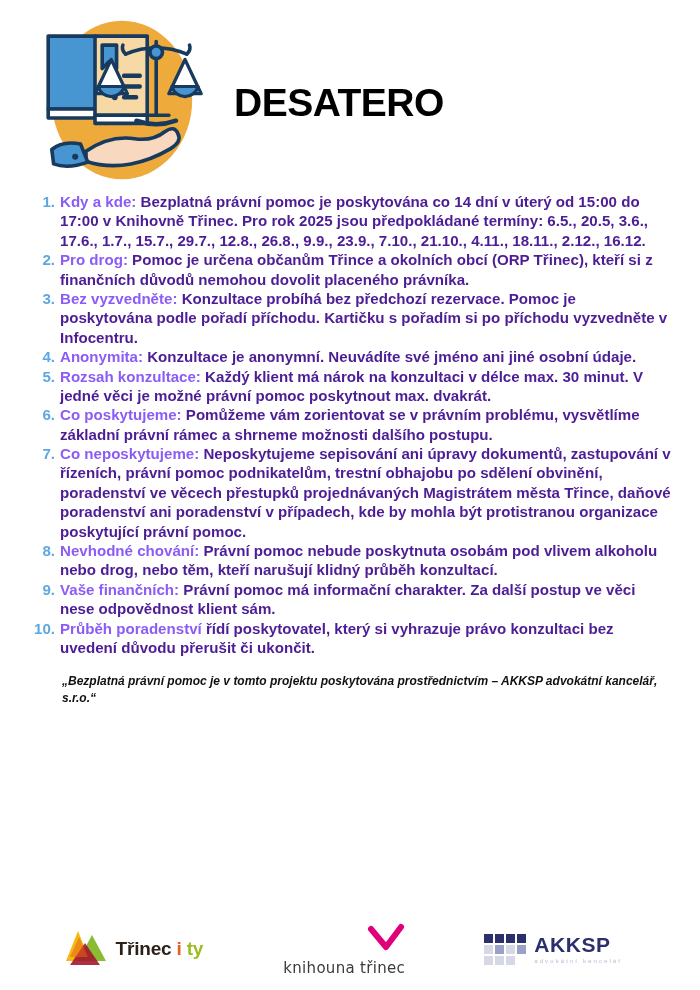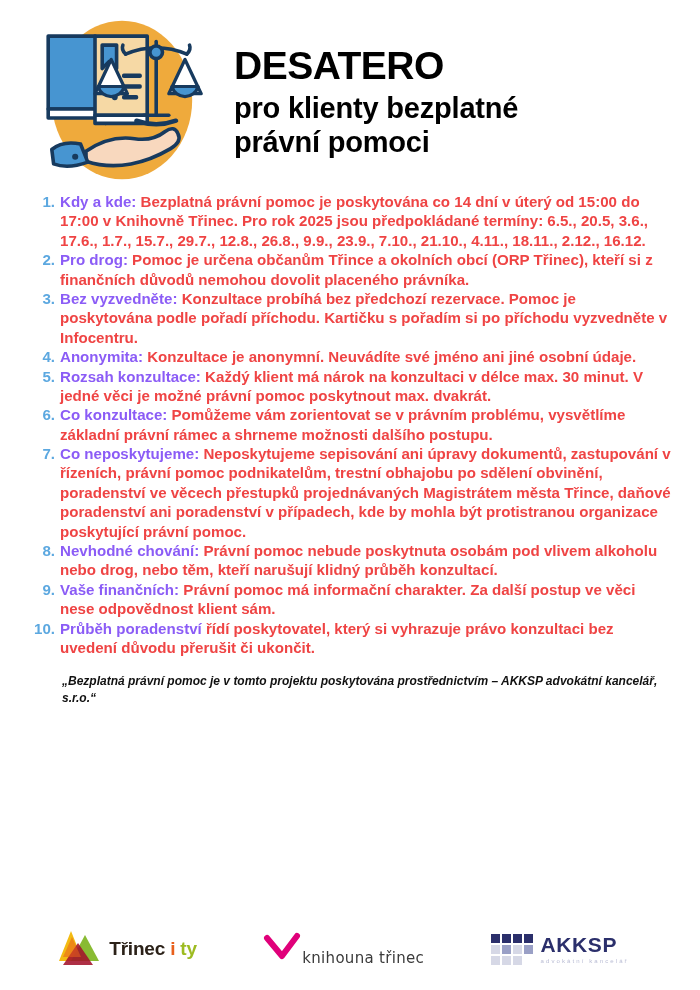--- a/index.html
+++ b/index.html
@@ -70,21 +70,21 @@
     padding-right: 5px;
     white-space: nowrap;
   }
   .body-txt {
     flex: 1 1 auto;
   }
   .lede {
     color: #8b5cf6;
   }
   .rest {
-    color: #ef4444;
+    color: #4c1d95;
   }
 
   
   .footnote {
     margin: 16px 40px 0 62px;
     font-size: 12px;
     font-weight: bold;
     font-style: italic;
     line-height: 1.35;
     color: #111111;
@@ -111,21 +111,21 @@
     font-size: 19px;
     font-weight: bold;
     letter-spacing: -0.2px;
     margin-left: 6px;
   }
   .t-dark  { color: #2b2118; }
   .t-orange{ color: #E8601C; }
   .t-lime  { color: #9DBB21; }
 
   
-  .logo-knihovna { flex-direction: row; align-items: flex-end; }
+  .logo-knihovna { flex-direction: column; align-items: flex-end; }
   .logo-knihovna .kn-txt {
     font-size: 15px;
     color: #3b3b3b;
     font-weight: normal;
     letter-spacing: 0.3px;
     margin-left: 1px;
     margin-bottom: 1px;
     font-family: "DejaVu Sans", sans-serif;
   }
 
@@ -202,24 +202,20 @@
         <g stroke="#173A5E" stroke-width="4" stroke-linejoin="round" stroke-linecap="round">
           <path d="M60 152 q26 -18 54 -14 q20 3 34 -8 q10 -7 14 2 q5 9 -8 17 q-22 13 -44 17 q-26 5 -50 -3 z" fill="#F8D8BE"></path>
           <path d="M22 150 q12 -10 32 -6 l8 20 q-22 8 -38 2 z" fill="#4795D1"></path>
         </g>
         <circle cx="48" cy="158" r="3.4" fill="#173A5E"></circle>
       </svg>
     </div>
 
     <div class="titles">
       <div class="title-main">DESATERO</div>
-      <div class="title-sub">
-        <div>pro klienty bezplatné</div>
-        <div>právní pomoci</div>
-      </div>
     </div>
   </div>
 
   <div class="list">
 
     <div class="item">
       <span class="num">1.</span>
       <span class="body-txt"><span class="lede">Kdy a kde:</span><span class="rest"> Bezplatná právní pomoc je poskytována co 14 dní v úterý od 15:00 do 17:00 v Knihovně Třinec. Pro rok 2025 jsou předpokládané termíny: 6.5., 20.5, 3.6., 17.6., 1.7., 15.7., 29.7., 12.8., 26.8., 9.9., 23.9., 7.10., 21.10., 4.11., 18.11., 2.12., 16.12.</span></span>
     </div>
 
@@ -238,21 +234,21 @@
       <span class="body-txt"><span class="lede">Anonymita:</span><span class="rest"> Konzultace je anonymní. Neuvádíte své jméno ani jiné osobní údaje.</span></span>
     </div>
 
     <div class="item">
       <span class="num">5.</span>
       <span class="body-txt"><span class="lede">Rozsah konzultace:</span><span class="rest"> Každý klient má nárok na konzultaci v délce max. 30 minut. V jedné věci je možné právní pomoc poskytnout max. dvakrát.</span></span>
     </div>
 
     <div class="item">
       <span class="num">6.</span>
-      <span class="body-txt"><span class="lede">Co konzultace:</span><span class="rest"> Pomůžeme vám zorientovat se v právním problému, vysvětlíme základní právní rámec a shrneme možnosti dalšího postupu.</span></span>
+      <span class="body-txt"><span class="lede">Co poskytujeme:</span><span class="rest"> Pomůžeme vám zorientovat se v právním problému, vysvětlíme základní právní rámec a shrneme možnosti dalšího postupu.</span></span>
     </div>
 
     <div class="item">
       <span class="num">7.</span>
       <span class="body-txt"><span class="lede">Co neposkytujeme:</span><span class="rest"> Neposkytujeme sepisování ani úpravy dokumentů, zastupování v řízeních, právní pomoc podnikatelům, trestní obhajobu po sdělení obvinění, poradenství ve věcech přestupků projednávaných Magistrátem města Třince, daňové poradenství ani poradenství v případech, kde by mohla být protistranou organizace poskytující právní pomoc.</span></span>
     </div>
 
     <div class="item">
       <span class="num">8.</span>
       <span class="body-txt"><span class="lede">Nevhodné chování:</span><span class="rest"> Právní pomoc nebude poskytnuta osobám pod vlivem alkoholu nebo drog, nebo těm, kteří narušují klidný průběh konzultací.</span></span>

